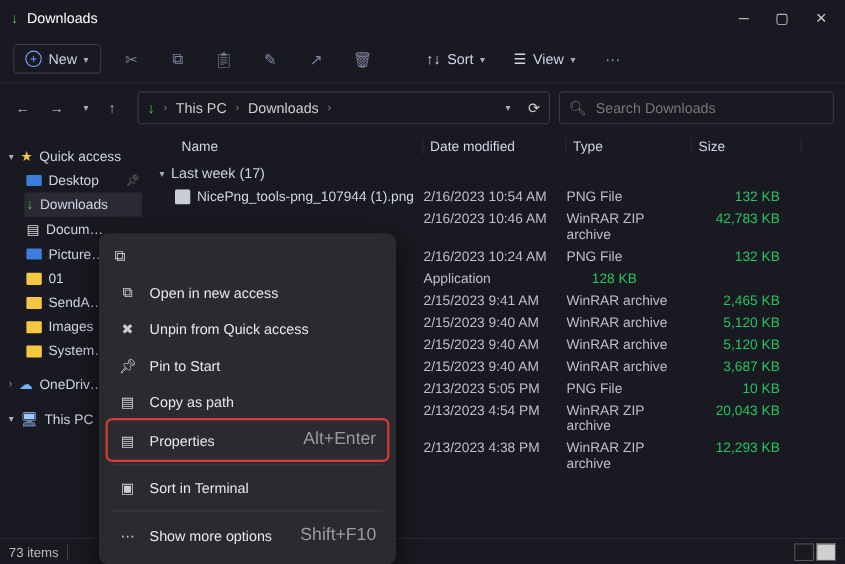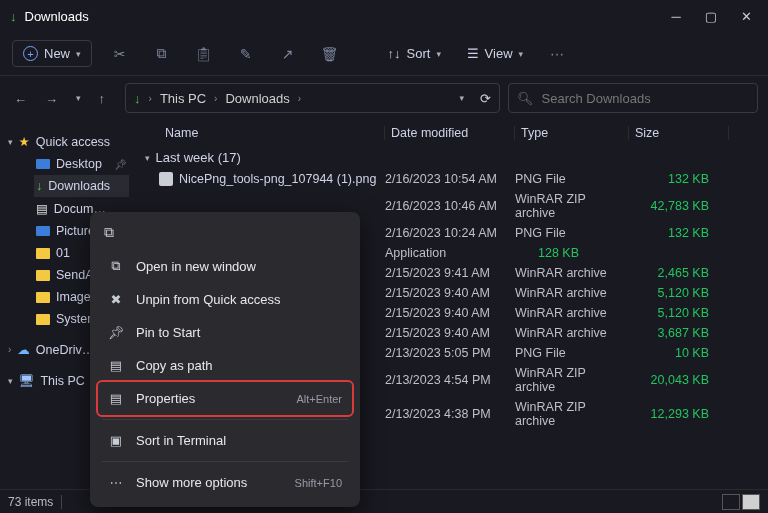--- a/index.html
+++ b/index.html
@@ -26,40 +26,40 @@
 .sidebar{width:135px;padding:10px 6px 4px 6px;font-size:12.5px}
 .side-item{display:flex;align-items:center;gap:6px;padding:4px 2px;color:#cfd3e6;white-space:nowrap}
 .side-item.sel{background:#2a2a33}
 .star{color:#f5c842}
 .pin{color:#888;margin-left:auto;font-size:10px}
 .blue{display:inline-block;width:14px;height:10px;background:#3b7dd8;border-radius:1px}
 .yellow{display:inline-block;width:14px;height:11px;background:#f5c842;border-radius:1px}
 .cloud{color:#6bb6ff}
 .pc{color:#9ec8ff}
 .green{color:#4ec04e}
-.indent{margin-left:28px}
+.indent{margin-left:16px}
 .filepane{flex:1;overflow:hidden}
 .colheaders{display:flex;padding:6px 0 6px 24px;color:#cfd3e6;font-size:12.5px}
 .colheaders>div{border-right:1px solid #2a2a33;padding-left:6px}
 .col-name{width:226px}.col-date{width:130px}.col-type{width:114px}.col-size{width:100px}
 .group{display:flex;align-items:center;gap:6px;padding:4px 0 4px 10px;color:#cfd3e6}
-.filerow{display:flex;align-items:center;padding:3px 0 3px 24px;font-size:12.5px;color:#cfd3e6}
+.filerow{display:flex;padding:3px 0 3px 24px;font-size:12.5px;color:#cfd3e6}
 .filerow .nm{width:226px;display:flex;align-items:center;gap:6px;white-space:nowrap;overflow:hidden}
 .filerow .dt{width:130px;color:#bfbfca}
 .filerow .ty{width:114px;color:#bfbfca}
 .filerow .sz{width:100px;color:#22c55e;text-align:right;padding-right:20px}
 .fi{display:inline-block;width:14px;height:14px;background:#c9cdd6;border-radius:2px}
 .fi.blank{background:transparent}
 .ctx{position:absolute;left:90px;top:212px;width:270px;background:#2b2b2f;border-radius:8px;padding:8px;box-shadow:0 8px 24px rgba(0,0,0,.6);z-index:10}
 .ctx-iconrow{display:flex;gap:20px;padding:4px 6px 8px 6px}
 .ctx-iconrow span{color:#c9cdd6;font-size:14px}
 .ctx-item{display:flex;align-items:center;gap:12px;padding:9px 10px;border-radius:4px;color:#e8e8ec}
 .ctx-item .ic{width:16px;text-align:center;color:#c9cdd6}
 .ctx-item .lbl{flex:1}
-.ctx-item .kb{color:#9a9aa6;font-size:11px}
+.ctx-item .kb{color:#9a9aa6;font-size:16px}
 .ctx-item.hl{outline:2px solid #d93a3a}
 .ctx-sep{height:1px;background:#3a3a40;margin:4px 4px}
 .statusbar{position:absolute;bottom:0;left:0;right:0;height:24px;background:#191921;border-top:1px solid #2a2a33;display:flex;align-items:center;padding:0 8px;font-size:12px;color:#bbb}
 .statusbar .viewtoggles{margin-left:auto;display:flex;gap:2px}
 .statusbar .viewtoggles span{width:18px;height:16px;border:1px solid #555;display:inline-block}
 .statusbar .viewtoggles span.active{background:#d0d0d0}
 .chev-down{font-size:9px;color:#aab}
 </style>
 </head>
 <body>
@@ -291,21 +291,21 @@
       </div>
   </div>
 </div>
 
 <div class="ctx">
   <div class="ctx-iconrow">
     <span>⧉</span>
   </div>
   <div class="ctx-item">
       <span class="ic">⧉</span>
-      <span class="lbl">Open in new window</span>
+      <span class="lbl">Open in new access</span>
     </div>
   <div class="ctx-item">
       <span class="ic">✖</span>
       <span class="lbl">Unpin from Quick access</span>
     </div>
   <div class="ctx-item">
       <span class="ic">📌︎</span>
       <span class="lbl">Pin to Start</span>
     </div>
   <div class="ctx-item">

